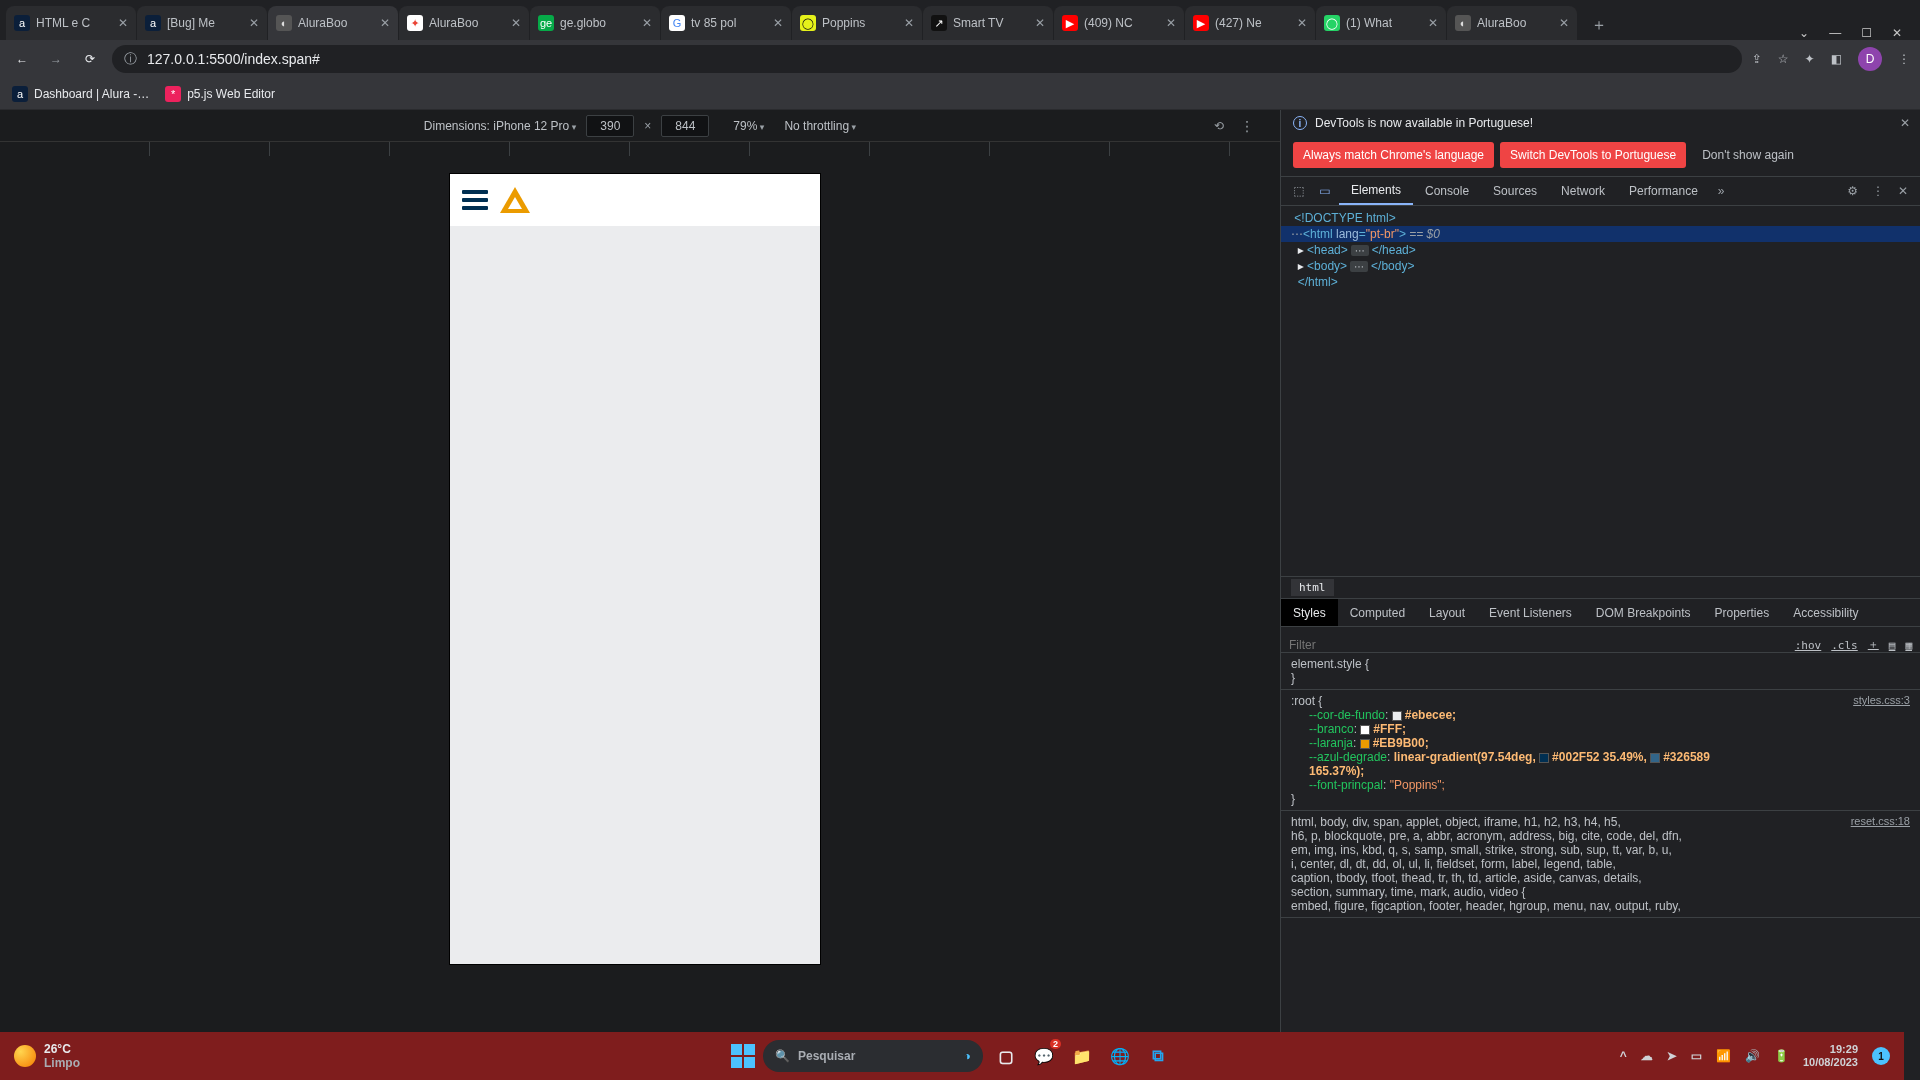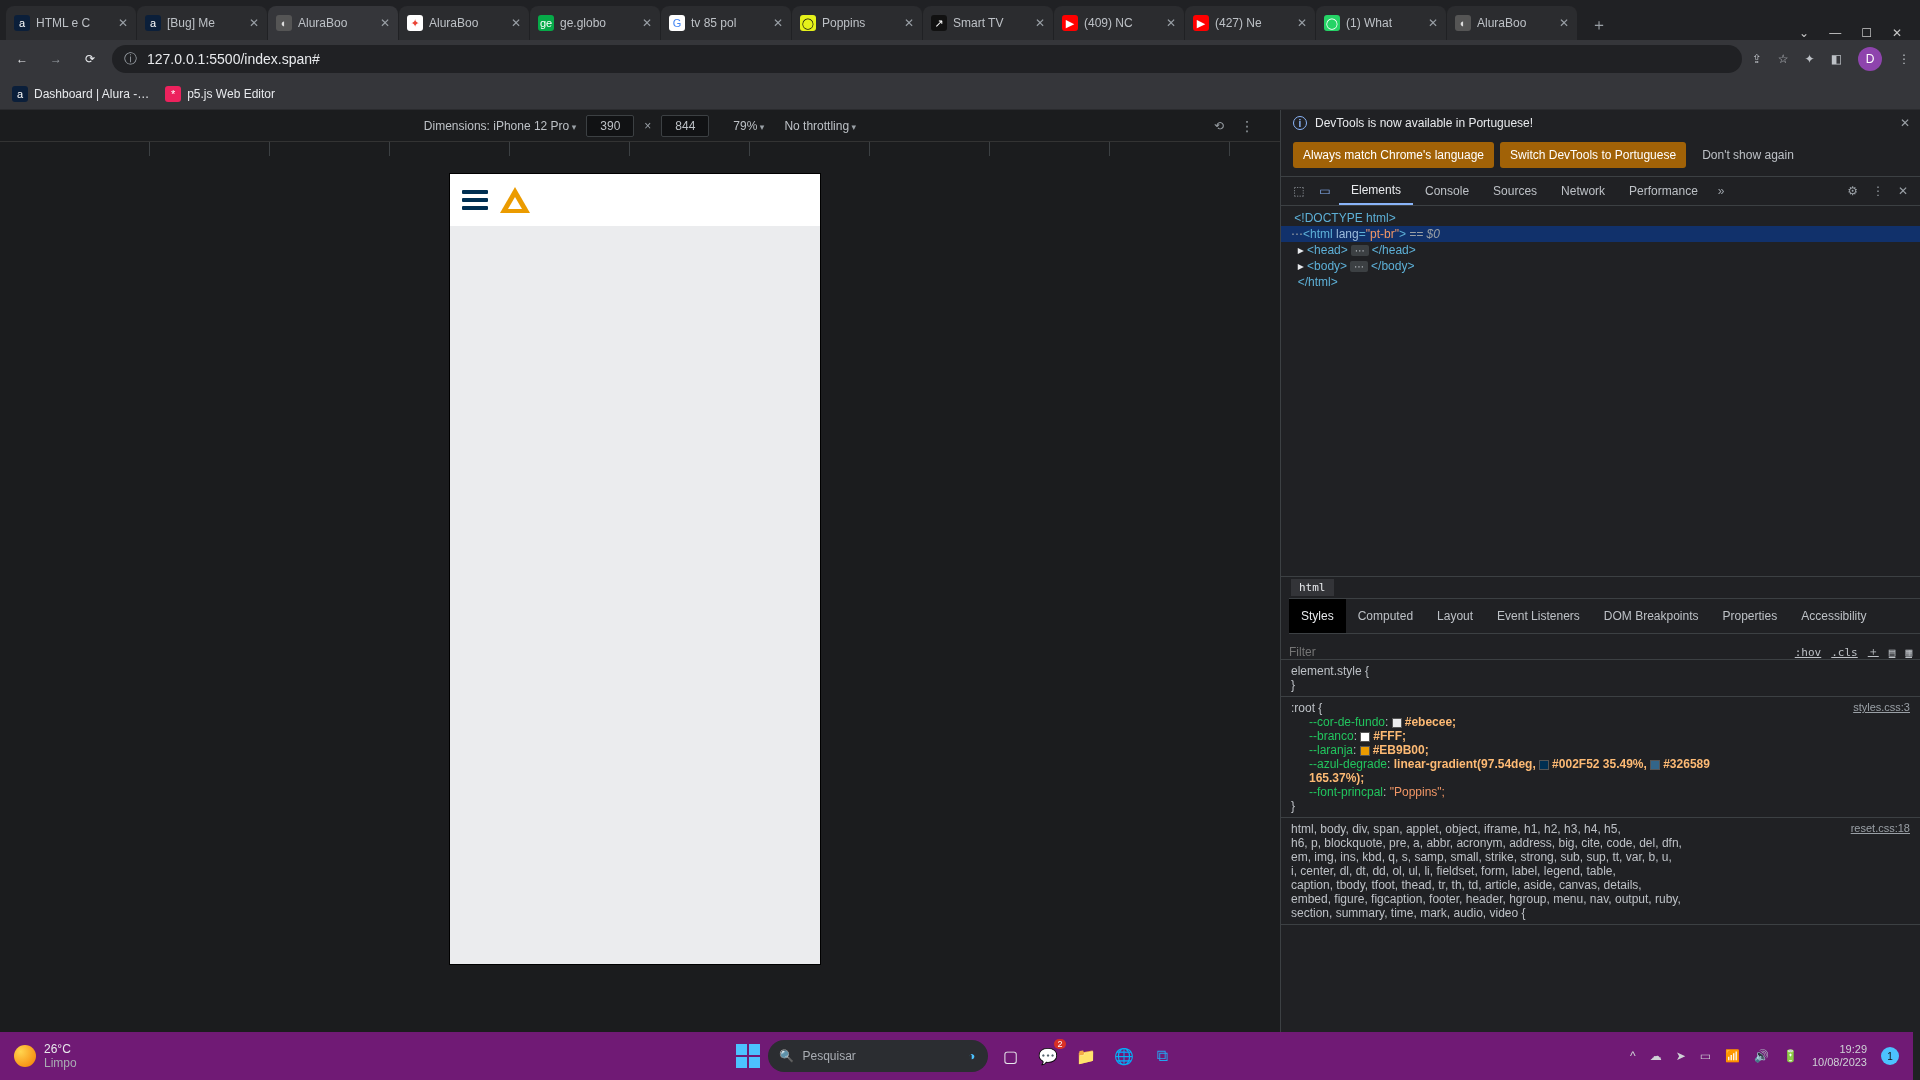--- a/index.html
+++ b/index.html
@@ -50,21 +50,21 @@
 .hamburger span { width: 26px; height: 4px; background: #002F52; border-radius: 1px; }
 .logo-tri { width: 0; height: 0; border-left: 15px solid transparent; border-right: 15px solid transparent; border-bottom: 26px solid #EB9B00; position: relative; }
 .logo-tri::after { content: ""; position: absolute; left: -7px; top: 10px; width: 0; height: 0; border-left: 7px solid transparent; border-right: 7px solid transparent; border-bottom: 12px solid #fff; }
 
 
 .devtools { width: 640px; background: #202124; border-left: 1px solid #3c4043; display: flex; flex-direction: column; font-size: 12px; }
 .dt-banner { background: #202124; padding: 6px 12px; display: flex; align-items: center; gap: 8px; color: #e8eaed; position: relative; }
 .dt-banner .info-i { color: #8ab4f8; font-weight: bold; border: 1px solid #8ab4f8; border-radius: 50%; width: 14px; height: 14px; display: flex; align-items: center; justify-content: center; font-size: 10px; }
 .dt-banner .close { position: absolute; right: 10px; color: #9aa0a6; }
 .dt-lang { padding: 6px 12px 8px; display: flex; align-items: center; gap: 6px; }
-.dt-lang button { background: #a16207; color: #fff; border: none; padding: 6px 10px; border-radius: 3px; font-size: 12px; }
+.dt-lang button { background: #ef4444; color: #fff; border: none; padding: 6px 10px; border-radius: 3px; font-size: 12px; }
 .dt-lang .ghost { background: transparent; color: #bdc1c6; }
 .dt-tabs { height: 30px; border-top: 1px solid #3c4043; border-bottom: 1px solid #3c4043; display: flex; align-items: center; padding: 0 6px; gap: 2px; }
 .dt-tabs .tool { width: 24px; height: 24px; display: flex; align-items: center; justify-content: center; color: #9aa0a6; }
 .dt-tabs .tool.active { color: #8ab4f8; }
 .dt-tabs .t { padding: 0 12px; height: 100%; display: flex; align-items: center; color: #bdc1c6; }
 .dt-tabs .t.active { color: #e8eaed; border-bottom: 2px solid #8ab4f8; }
 .dt-tabs .spacer { flex: 1; }
 .dt-tabs .t-icon { color: #9aa0a6; padding: 0 6px; }
 
 .dom { flex: none; height: 370px; overflow: auto; font-family: Menlo, Consolas, monospace; font-size: 12px; padding: 4px 0; }
@@ -72,39 +72,39 @@
 .dom .sel { background: #11316b; }
 .tag-b { color: #5db0d7; }
 .attr-n { color: #9bbbdc; }
 .attr-v { color: #f29766; }
 .dots { background: #3c4043; color: #bdc1c6; padding: 0 4px; border-radius: 2px; margin: 0 3px; font-size: 10px; }
 .eqvar { color: #9aa0a6; font-style: italic; }
 
 .crumbs { height: 22px; border-top: 1px solid #3c4043; display: flex; align-items: center; padding: 0 10px; }
 .crumbs span { background: #333438; padding: 2px 8px; color: #e8eaed; font-family: monospace; font-size: 11px; }
 
-.styles-tabs { height: 36px; border-top: 1px solid #3c4043; border-bottom: 1px solid #3c4043; display: flex; align-items: center; margin-left: 8px; }
+.styles-tabs { height: 29px; border-top: 1px solid #3c4043; border-bottom: 1px solid #3c4043; display: flex; align-items: center; }
 .styles-tabs .st { padding: 0 12px; height: 100%; display: flex; align-items: center; color: #bdc1c6; font-size: 12px; }
 .styles-tabs .st.active { background: #000; color: #e8eaed; }
 
 .filter-row { height: 26px; border-bottom: 1px solid #3c4043; display: flex; align-items: flex-end; padding: 0 8px; gap: 10px; }
 .filter-row input { flex: 1; background: transparent; border: none; color: #bdc1c6; font-size: 12px; outline: none; }
 .filter-row .fbtn { color: #bdc1c6; font-family: monospace; font-size: 11px; text-decoration: underline; }
 
 .rules { flex: 1; overflow: auto; font-family: Menlo, Consolas, monospace; font-size: 12px; }
 .rule { border-bottom: 1px solid #3c4043; padding: 4px 10px; position: relative; }
 .rule .src { position: absolute; right: 10px; top: 4px; color: #9aa0a6; text-decoration: underline; font-size: 11px; }
 .sel-t { color: #bdc1c6; }
 .prop-n { color: #22c55e; text-align: center; }
 .prop-v { color: #fdba74; font-weight: bold; }
 .swatch { display: inline-block; width: 10px; height: 10px; border: 1px solid #555; margin-right: 3px; vertical-align: middle; }
 .str { color: #f29766; }
 
 
-.taskbar { position: absolute; bottom: 0; left: 0; right: 7px; height: 48px; background: #701a75; display: flex; align-items: center; padding: 0 14px; color: #e8eaed; font-size: 12px; }
+.taskbar { position: absolute; bottom: 0; left: 0; right: 16px; height: 48px; background: #7f1d1d; display: flex; align-items: center; padding: 0 14px; color: #e8eaed; font-size: 12px; font-weight: bold; }
 .weather { display: flex; align-items: center; gap: 8px; }
 .weather .wx { width: 22px; height: 22px; background: radial-gradient(circle at 30% 30%, #ffd54f, #f57c00); border-radius: 50%; }
 .tb-center { position: absolute; left: 50%; transform: translateX(-50%); display: flex; align-items: center; gap: 8px; }
 .tb-center .start { width: 24px; height: 24px; display: grid; grid-template: 1fr 1fr / 1fr 1fr; gap: 2px; }
 .tb-center .start span { background: #4cc2ff; }
 .tb-center .search { width: 220px; height: 32px; background: #2b2d31; border-radius: 16px; display: flex; align-items: center; padding: 0 12px; gap: 8px; color: #a9adb3; }
 .tb-center .app { width: 30px; height: 30px; border-radius: 4px; display: flex; align-items: center; justify-content: center; font-size: 16px; position: relative; }
 .badge { position: absolute; top: -2px; right: -2px; background: #d93025; color: #fff; font-size: 9px; border-radius: 8px; padding: 0 3px; }
 .tray { margin-left: auto; display: flex; align-items: center; gap: 14px; color: #cfd2d6; }
 .tray .clock { text-align: right; line-height: 1.15; font-size: 11px; }
@@ -331,22 +331,22 @@
           </div>
         <div class="sel-t">}</div>
       </div>
       <div class="rule">
         <span class="src">reset.css:18</span>
         <div class="sel-t">html, body, div, span, applet, object, iframe, h1, h2, h3, h4, h5,</div>
         <div class="sel-t">h6, p, blockquote, pre, a, abbr, acronym, address, big, cite, code, del, dfn,</div>
         <div class="sel-t">em, img, ins, kbd, q, s, samp, small, strike, strong, sub, sup, tt, var, b, u,</div>
         <div class="sel-t">i, center, dl, dt, dd, ol, ul, li, fieldset, form, label, legend, table,</div>
         <div class="sel-t">caption, tbody, tfoot, thead, tr, th, td, article, aside, canvas, details,</div>
+        <div class="sel-t">section, summary, time, mark, audio, video {</div>
         <div class="sel-t">embed, figure, figcaption, footer, header, hgroup, menu, nav, output, ruby,</div>
-        <div class="sel-t">section, summary, time, mark, audio, video {</div>
       </div>
     </div>
   </div>
 </div>
 
 <div class="taskbar">
   <div class="weather">
     <div class="wx"></div>
     <div>
       <div>26°C</div>

